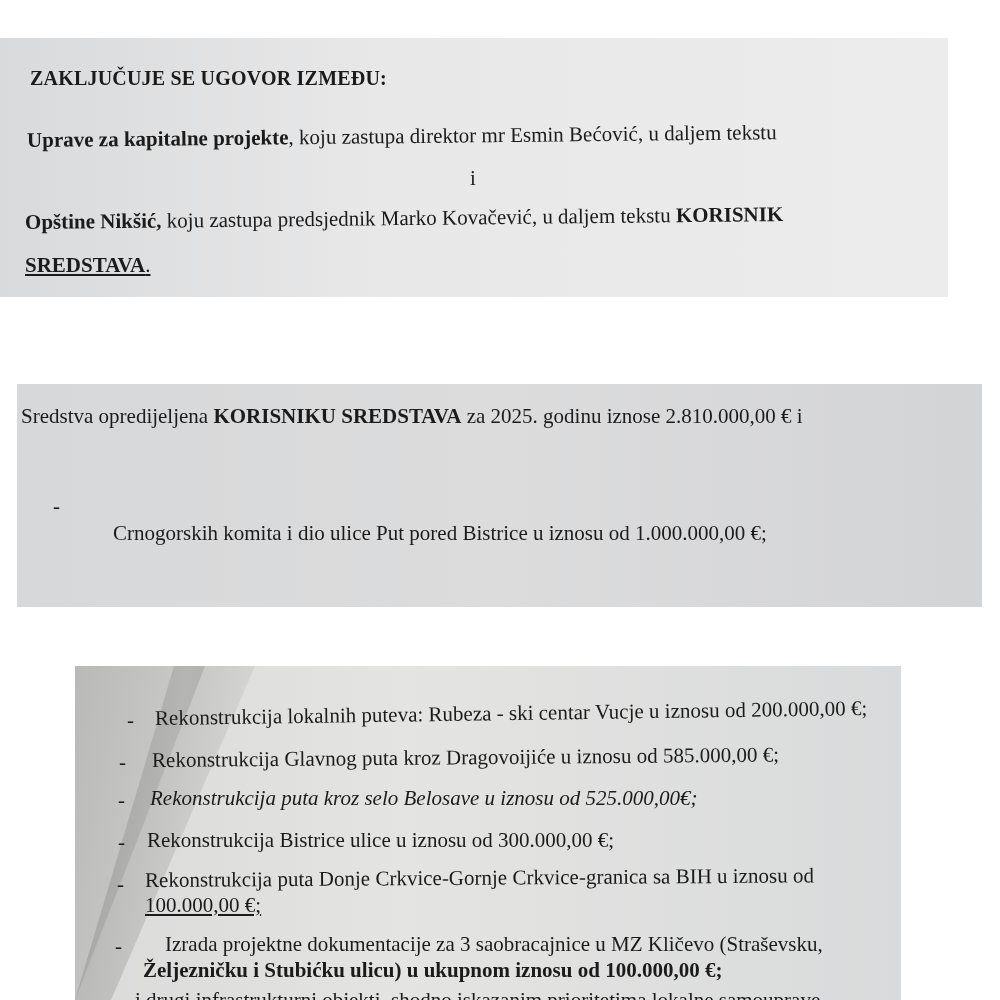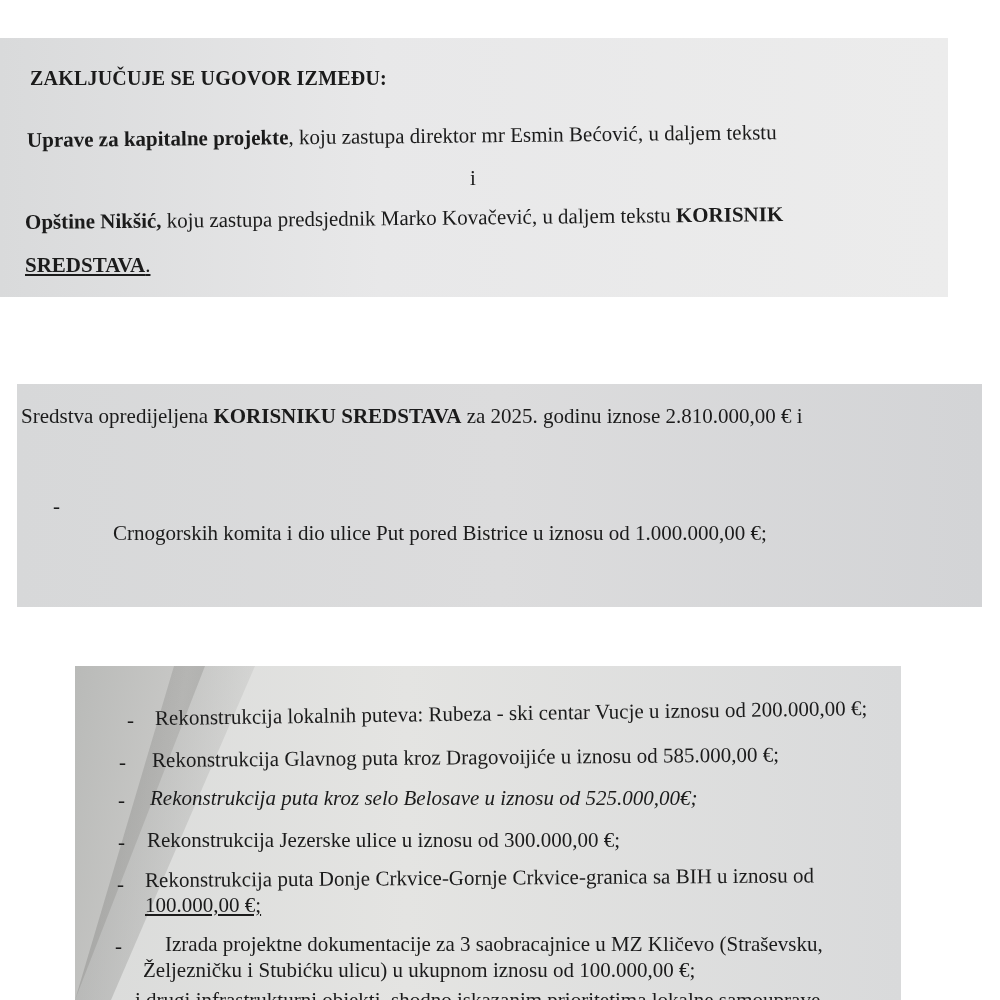--- a/index.html
+++ b/index.html
@@ -79,31 +79,31 @@
     <div class="t" style="left:77px; top:82px; transform:rotate(-0.5deg); transform-origin:left;">Rekonstrukcija Glavnog puta kroz Dragovoijiće u iznosu od 585.000,00 €;</div>
   </div>
 
   <div>
     <div class="dash" style="left:43px; top:122px;">-</div>
     <div class="t" style="left:75px; top:120px;font-style:italic;">Rekonstrukcija puta kroz selo Belosave u iznosu od 525.000,00€;</div>
   </div>
 
   <div>
     <div class="dash" style="left:43px; top:164px;">-</div>
-    <div class="t" style="left:72px; top:162px;">Rekonstrukcija Jezerske ulice u iznosu od 300.000,00 €;</div>
+    <div class="t" style="left:72px; top:162px;">Rekonstrukcija Bistrice ulice u iznosu od 300.000,00 €;</div>
   </div>
 
   <div>
     <div class="dash" style="left:42px; top:206px;">-</div>
     <div class="t j" style="left:70px; top:202px; width:712px; transform:rotate(-0.4deg); transform-origin:left;">Rekonstrukcija puta Donje Crkvice-Gornje Crkvice-granica sa BIH u iznosu od</div>
     <div class="t" style="left:70px; top:227px;text-decoration:underline;">100.000,00 €;</div>
   </div>
 
   <div>
     <div class="dash" style="left:40px; top:268px;">-</div>
     <div class="t j" style="left:68px; top:266px; width:716px;margin-left:22px;">Izrada projektne dokumentacije za 3 saobracajnice u MZ Kličevo (Straševsku,</div>
-    <div class="t" style="left:68px; top:292px;">Željezničku i Stubićku ulicu) u ukupnom iznosu od 100.000,00 €;</div>
+    <div class="t" style="left:68px; top:292px;font-weight:bold;">Željezničku i Stubićku ulicu) u ukupnom iznosu od 100.000,00 €;</div>
   </div>
 
   <div>
     <div class="t" style="left:60px; top:322px;">i drugi infrastrukturni objekti, shodno iskazanim prioritetima lokalne samouprave</div>
   </div>
 </div>
 
 </body></html>

